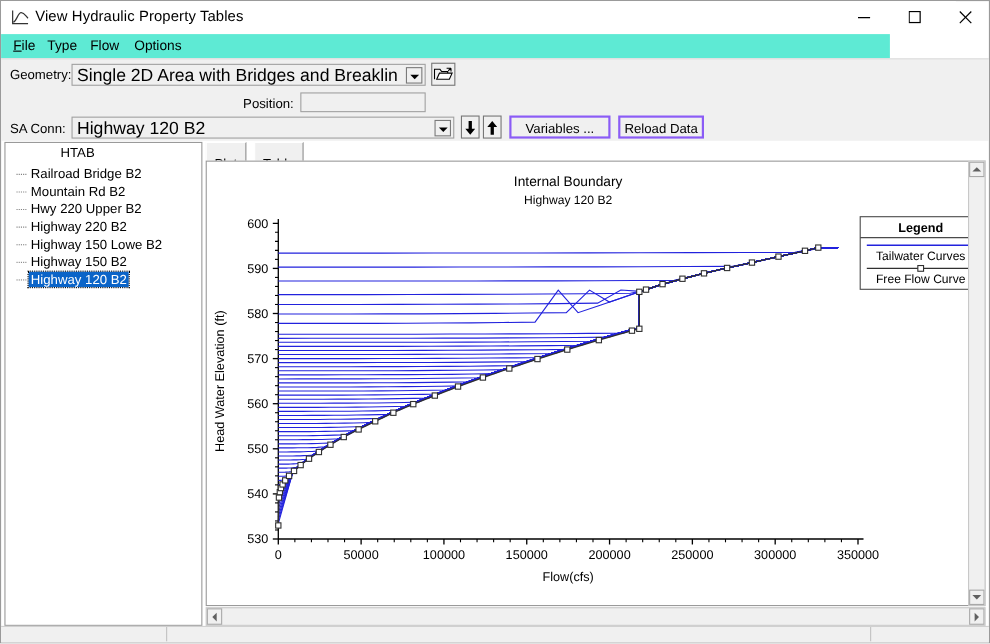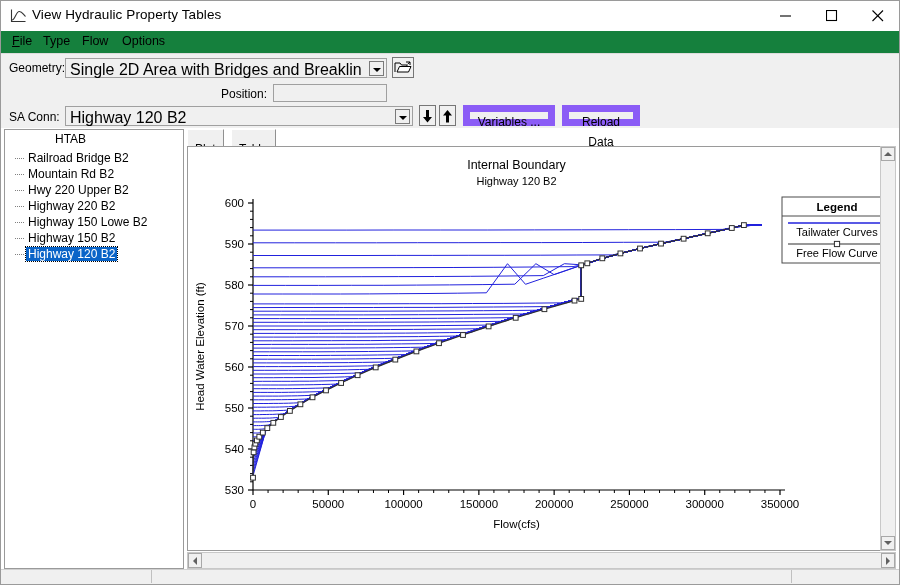--- a/index.html
+++ b/index.html
@@ -12,38 +12,38 @@
 
   
   .titlebar{position:absolute;left:0;top:0;width:868px;height:30px;background:#ffffff;}
   .title-ico{position:absolute;left:9px;top:7px;width:17px;height:16px;}
   .title-text{position:absolute;left:31px;top:6px;font-size:13.5px;color:#000;letter-spacing:.1px;}
   .wbtn{position:absolute;top:0;width:46px;height:30px;cursor:default;}
   .wbtn svg{position:absolute;left:50%;top:50%;transform:translate(-50%,-50%);}
   #btn-min{left:762px;}#btn-max{left:808px;}#btn-close{left:854px;}
 
   
-  .menubar{position:absolute;left:0;top:30px;width:898px;height:22px;background:#15803d;}
+  .menubar{position:absolute;left:0;top:30px;width:808px;height:22px;background:#5eead4;}
   .menu-item{position:absolute;top:3px;height:16px;padding:0 3px;font-size:12.5px;color:#000;cursor:default;}
   .menu-item u{text-decoration:underline;}
   #menu-file{left:8px;}#menu-type{left:39px;}#menu-view{left:78px;}#menu-options{left:118px;}
 
   
   .toolbar{position:absolute;left:0;top:52px;width:898px;height:74px;background:#f0f0f0;border-top:1px solid #dcdcdc;}
   .lbl{position:absolute;font-size:12px;color:#000;}
   .field{position:absolute;background:#f0f0f0;border:1px solid #a0a0a0;box-sizing:border-box;
          font-size:12px;color:#000;padding:2px 4px;overflow:hidden;white-space:nowrap;}
   .combo{position:absolute;background:#f0f0f0;border:1px solid #a0a0a0;box-sizing:border-box;}
   .combo .txt{position:absolute;left:4px;top:2px;font-size:16px;white-space:nowrap;}
   .combo .arrowbox{position:absolute;right:2px;top:2px;width:15px;height:15px;background:#f0f0f0;
     border:1px solid #7a7a7a;box-sizing:border-box;}
   .combo .arrowbox:after{content:"";position:absolute;left:3px;top:6px;border-left:4px solid transparent;
     border-right:4px solid transparent;border-top:4px solid #000;}
   .sqbtn{position:absolute;background:#f0f0f0;border:1px solid #767676;box-sizing:border-box;cursor:default;}
-  .pushbtn{position:absolute;background:#f0f0f0;border:7px solid #8b5cf6;box-sizing:border-box;
+  .pushbtn{position:absolute;background:#f0f0f0;border:2px solid #8b5cf6;box-sizing:border-box;
     font-size:12px;text-align:center;cursor:default;color:#000;}
   .pushbtn span{display:block;line-height:20px;}
 
   
   .treepane{position:absolute;left:3px;top:128px;width:180px;height:440px;background:#ffffff;
     border:1px solid #9a9a9a;box-sizing:border-box;overflow:hidden;}
   .tree-root{position:absolute;left:6px;top:2px;font-size:12px;margin-left:44px;}
   .tnode{position:absolute;left:10px;height:16px;font-size:12px;white-space:nowrap;cursor:default;}
   .tnode .dash{position:absolute;left:0;top:7px;width:9px;border-top:1px dotted #808080;}
   .tnode .lab{position:absolute;left:11px;top:0px;padding:0 2px;}

